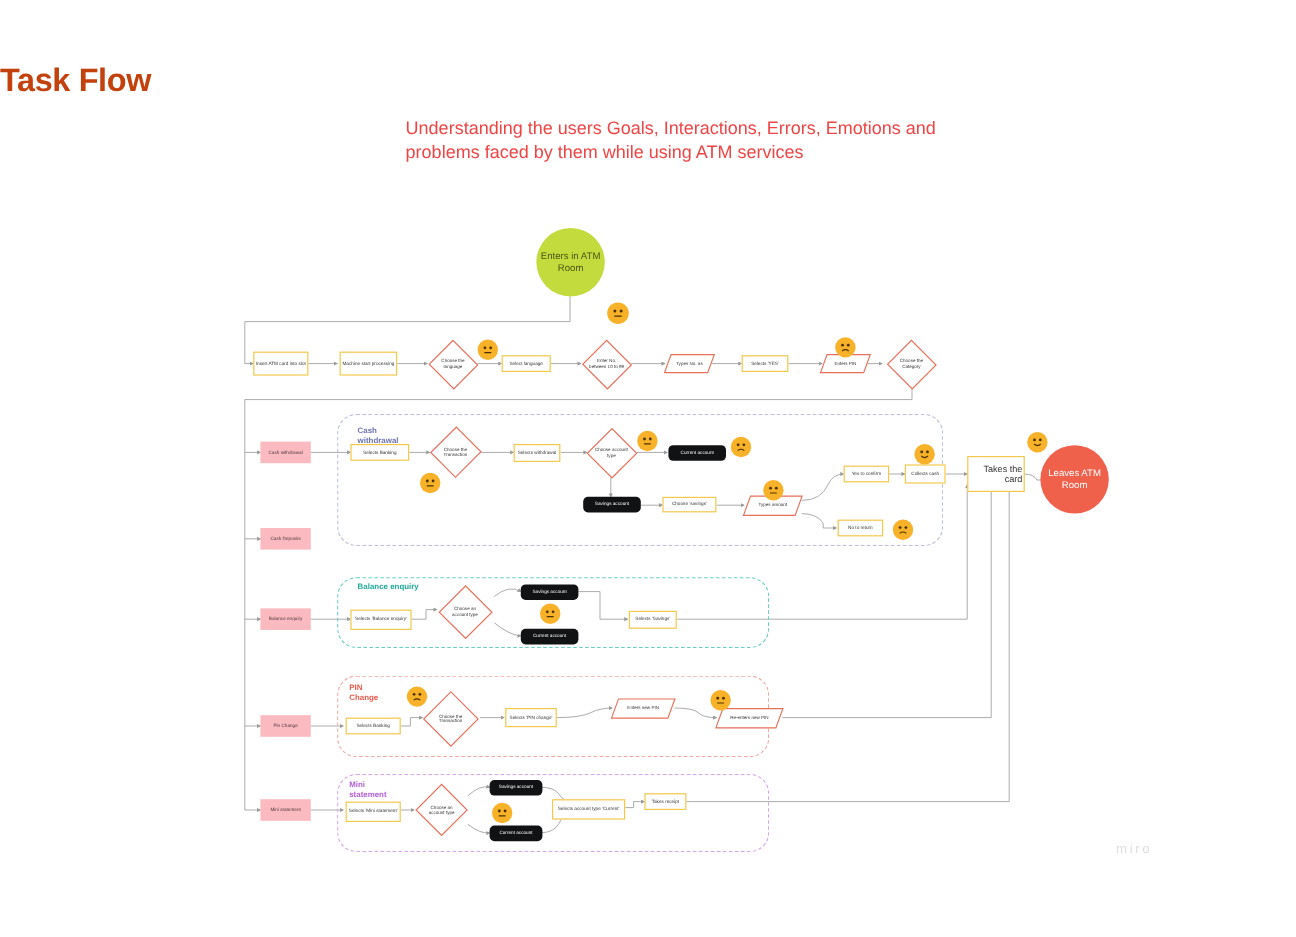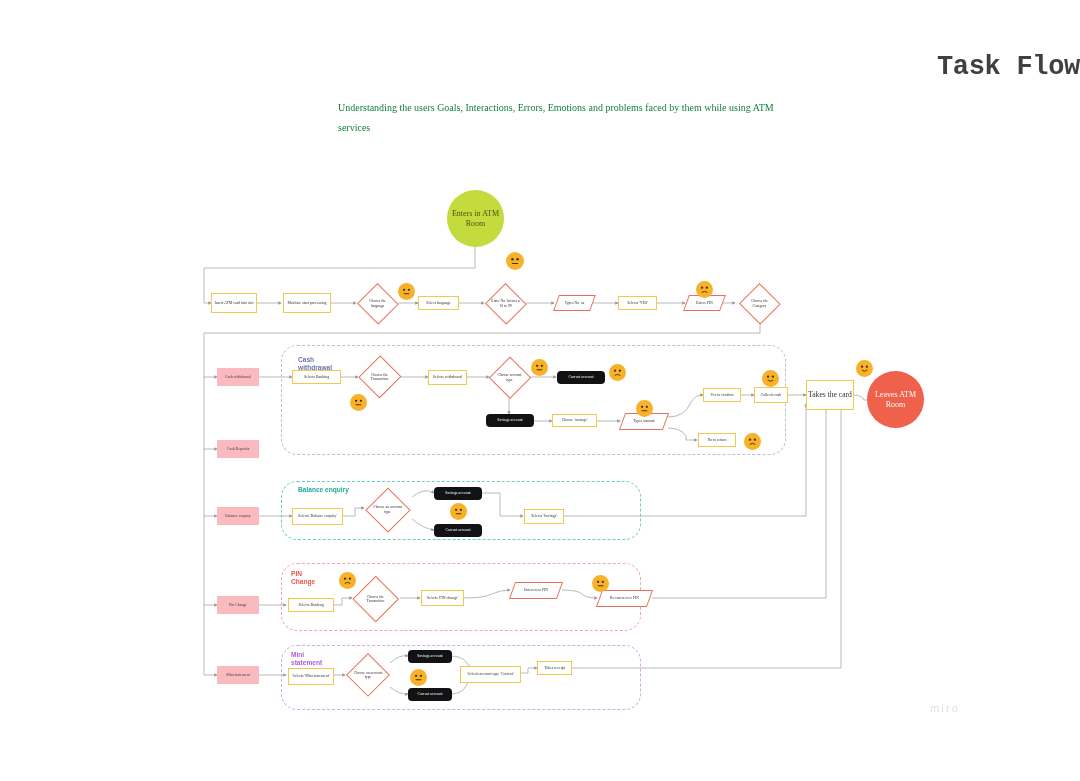--- a/index.html
+++ b/index.html
@@ -8,46 +8,43 @@
     width: 1080px; height: 781px;
     background: #ffffff;
     font-family: "Liberation Sans", sans-serif;
     overflow: hidden;
   }
   #root { position: relative; width: 1080px; height: 781px; background: #fff; }
 
   
   .title {
     position: absolute; left: 0; top: 52px; width: 1080px;
-    text-align: right;
+    text-align: left;
     font-size: 27px; font-weight: bold; letter-spacing: -0.3px;
-    color: #404040;
-    font-family: Liberation Mono, monospace;
+    color: #c2410c;
   }
   .subtitle {
     position: absolute; left: 338px; top: 98px; width: 460px;
-    font-size: 10px; line-height: 20px; color: #15803d;
+    font-size: 15px; line-height: 20px; color: #ef4444;
     text-align: left;
-    font-family: Liberation Serif, serif;
   }
 
   
   #wires { position: absolute; left: 0; top: 0; width: 1080px; height: 781px; }
 
   
   .node {
     position: absolute;
     display: flex; align-items: center; justify-content: center;
     text-align: center;
     line-height: 1.12;
     color: #333;
     font-size: 3.9px;
     padding: 1px;
     z-index: 5;
-    font-family: Liberation Serif, serif;
   }
   .n-rect { border: 1.1px solid #F2C94C; background: #fff; }
   .n-pink { background: #FBB9C0; border: none; color: #4a3b3d; }
   .n-black { background: #111214; border: none; color: #ffffff; border-radius: 4px; }
   .n-circle { border-radius: 50%; }
   .n-green { background: #C3DB3C; color: #4b5512; }
   .n-red   { background: #F0614B; color: #ffffff; }
 
   
   .n-big { font-size: 8px; line-height: 1.2; }

